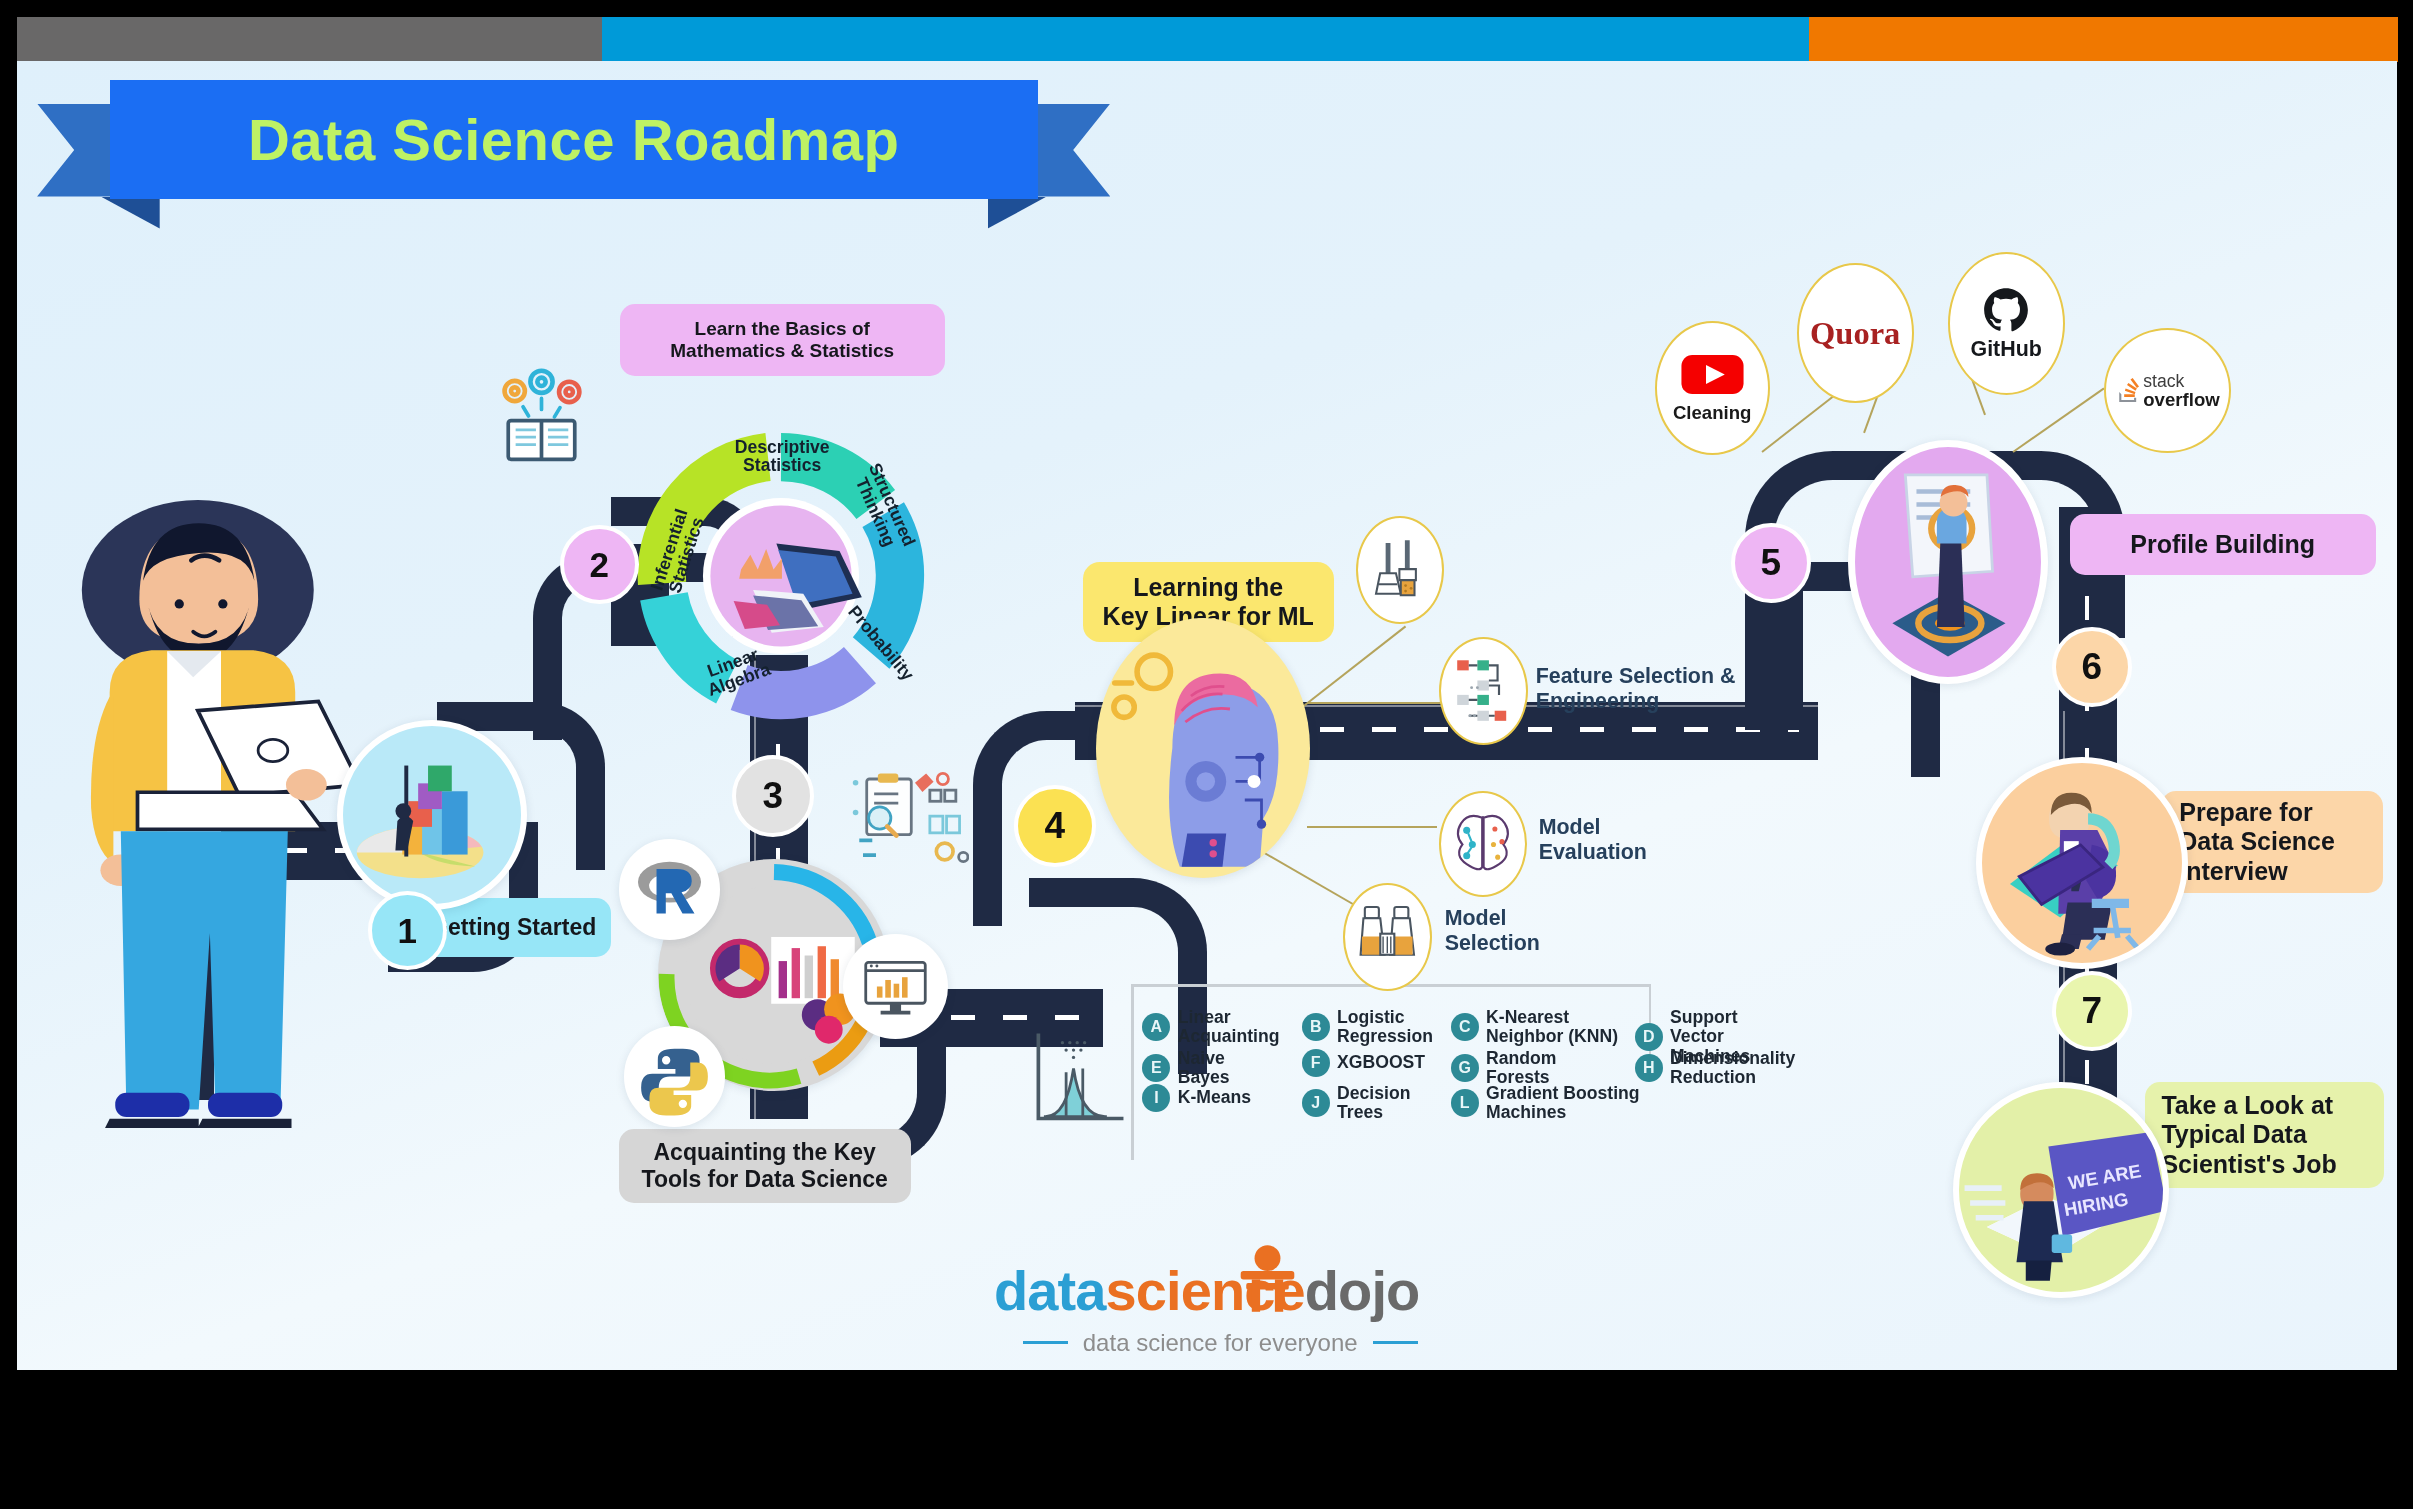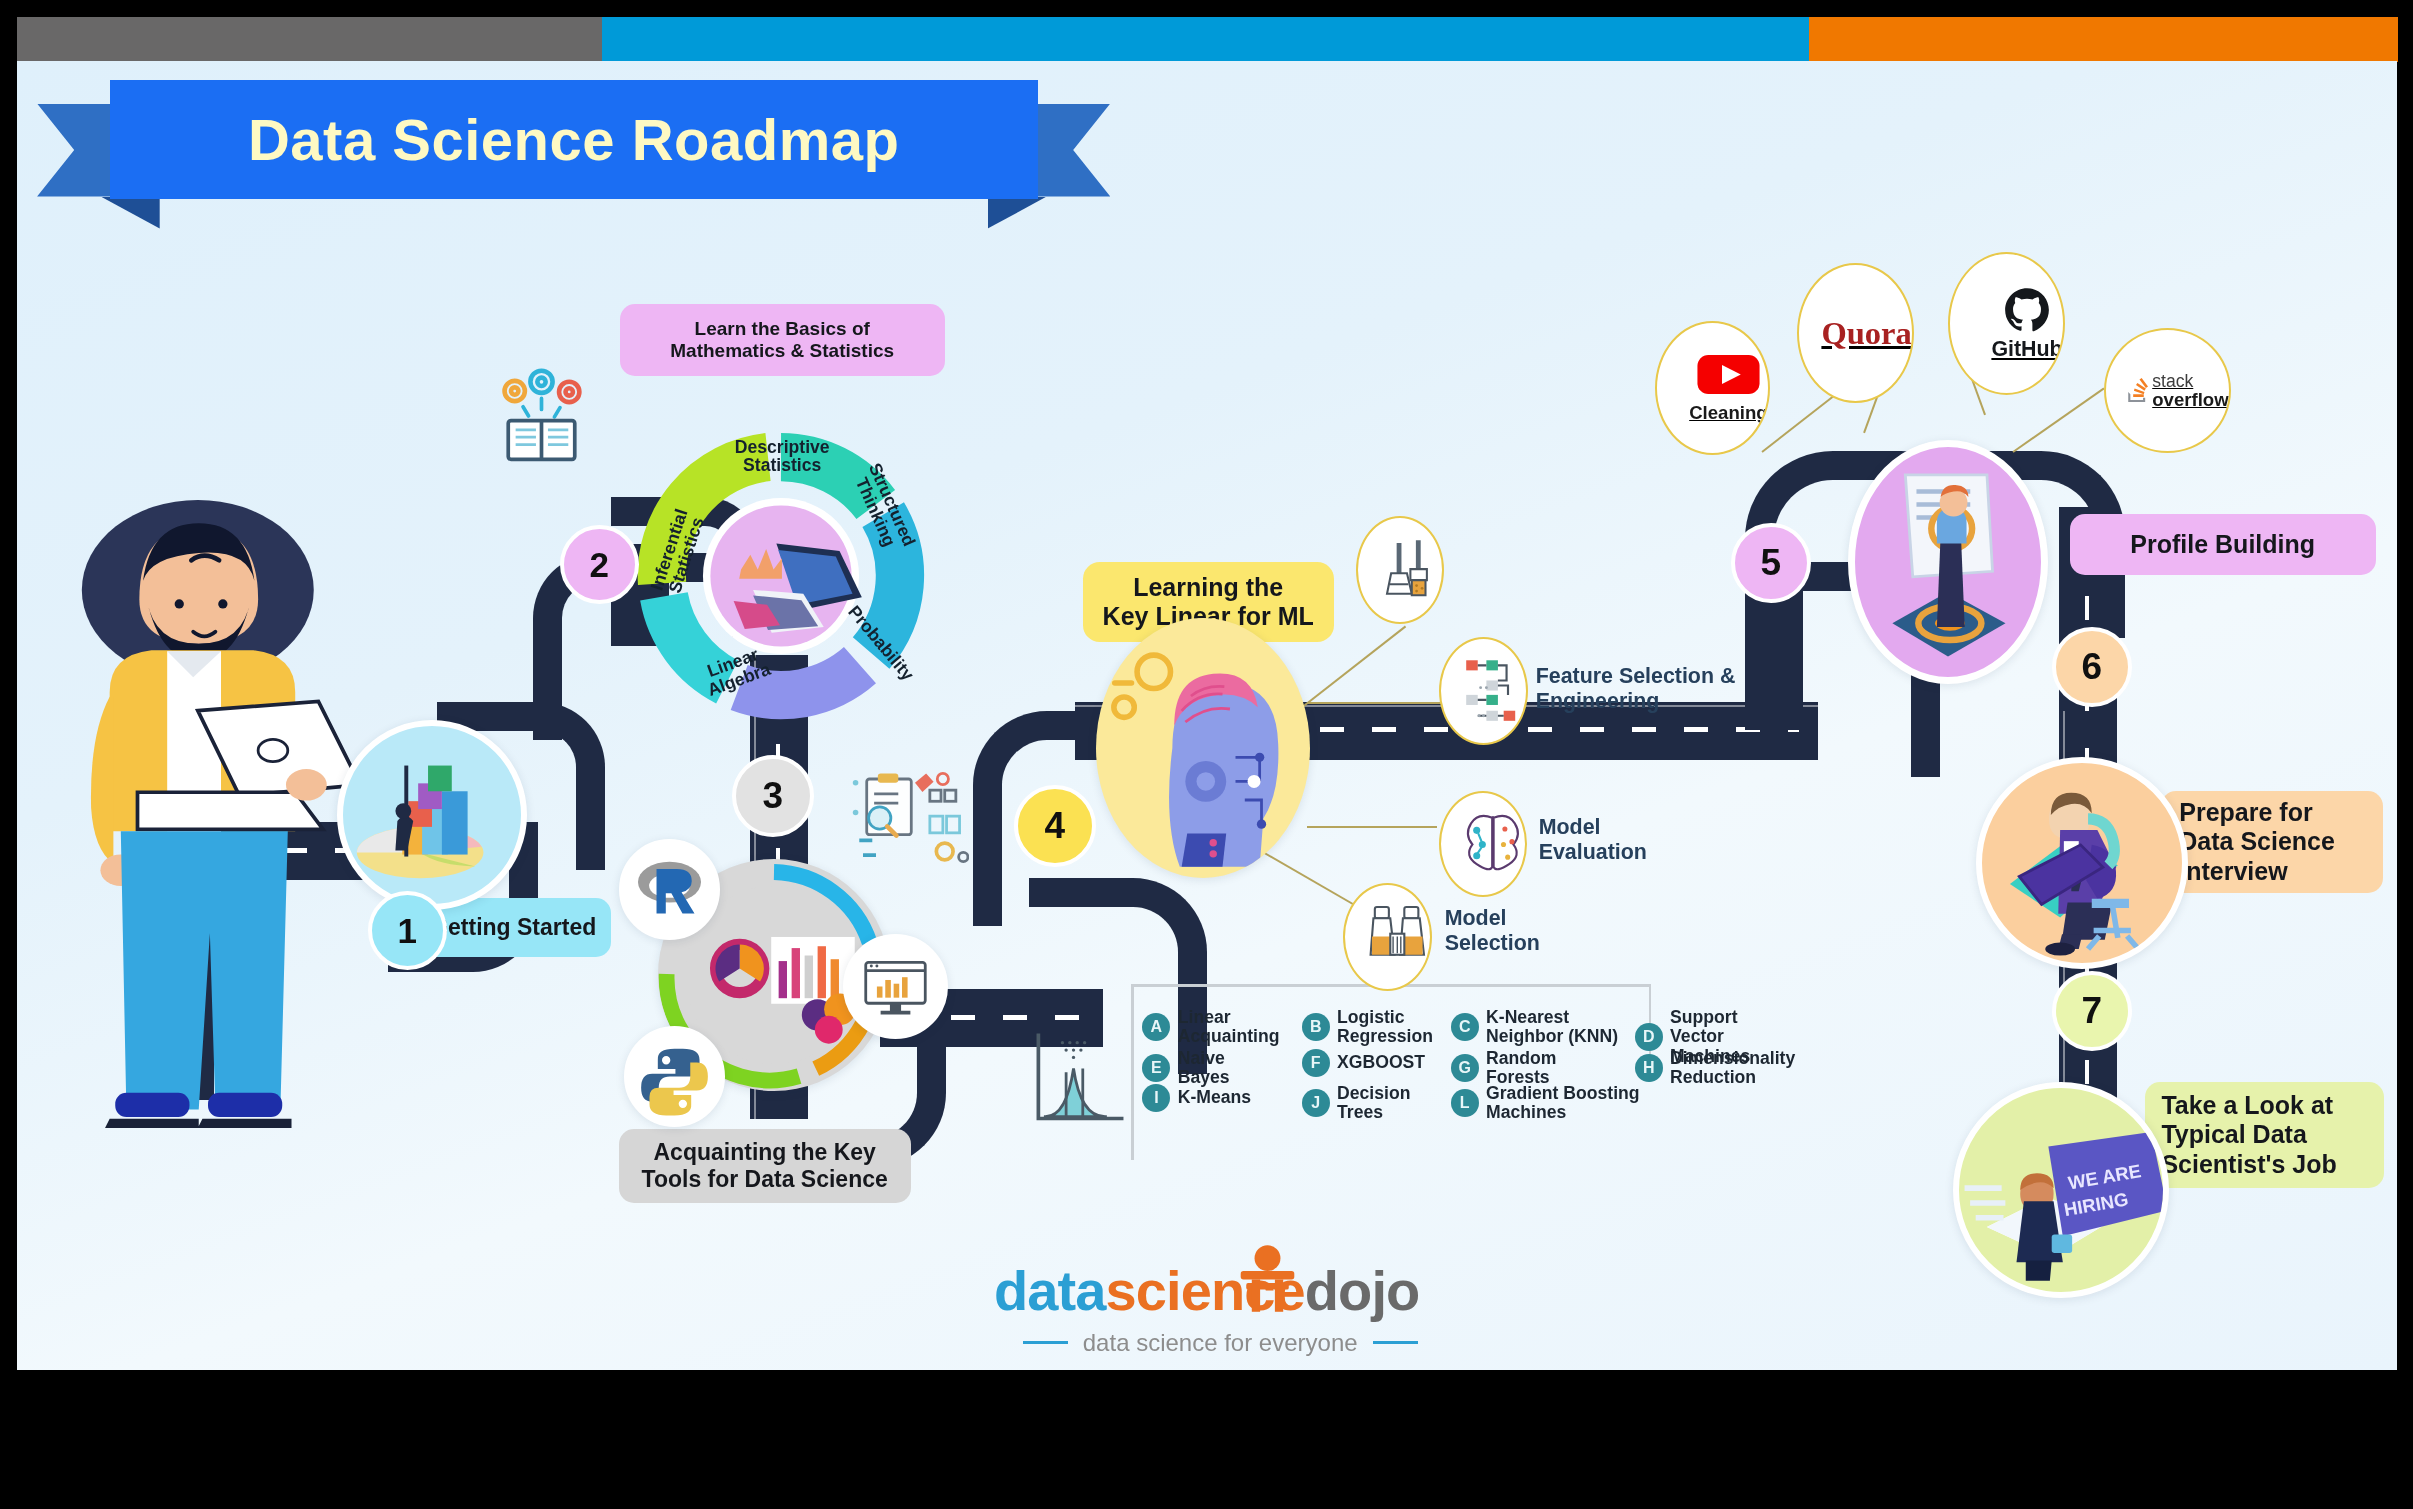--- a/index.html
+++ b/index.html
@@ -19,21 +19,21 @@
   
   #ribbon{position:absolute;left:690;top:18.6px;width:1114px;height:139px;}
   .rb-tail{position:absolute;top:24px;width:116px;height:93px;background:#2f6fc4;}
   .rb-tail.l{left:20.4px;clip-path:polygon(0 0,100% 0,100% 100%,0 100%,32% 50%);}
   .rb-tail.r{right:20.4px;clip-path:polygon(0 0,100% 0,68% 50%,100% 100%,0 100%);}
   .rb-fold{position:absolute;top:117px;width:59px;height:32px;background:#1e4f96;}
   .rb-fold.l{left:84px;clip-path:polygon(0 0,100% 0,100% 100%);}
   .rb-fold.r{right:84px;clip-path:polygon(0 0,100% 0,0 100%);}
   .rb-main{position:absolute;left:93px;top:0;width:928px;height:119px;background:#1b6ef3;
     display:flex;align-items:center;justify-content:center;}
-  .rb-main span{color:#fef9c3;font-size:58px;font-weight:bold;letter-spacing:0.5px;}
+  .rb-main span{color:#bef264;font-size:58px;font-weight:bold;letter-spacing:0.5px;}
 
   
   .road{position:absolute;background:#1f2a44;}
   .road.v{width:58px;}
   .road.h{height:58px;}
   .road-curve{position:absolute;border:29px solid #1f2a44;background:transparent;}
   .dash-v{position:absolute;width:4.6px;background:repeating-linear-gradient(to bottom,#fff 0 24px,transparent 24px 52px);}
   .dash-h{position:absolute;height:4.6px;background:repeating-linear-gradient(to right,#fff 0 24px,transparent 24px 52px);}
   .edge-v{position:absolute;width:1.9px;background:rgba(255,255,255,.45);}
   .edge-h{position:absolute;height:1.9px;background:rgba(255,255,255,.45);}
@@ -46,21 +46,21 @@
   .pill{position:absolute;border-radius:15px;display:flex;align-items:center;
     justify-content:center;text-align:center;font-weight:bold;color:#15171c;line-height:1.18;z-index:12;}
 
   
   .node{position:absolute;border-radius:50%;border:6.5px solid #fff;z-index:13;
     display:flex;align-items:center;justify-content:center;overflow:hidden;
     box-shadow:0 1.9px 9.3px rgba(20,40,70,.10);}
 
   
   .bub{position:absolute;border-radius:50%;background:#fff;border:2.8px solid #e8c84a;z-index:13;
-    display:flex;align-items:center;justify-content:flex-end;overflow:hidden;text-decoration:underline;}
+    display:flex;align-items:center;justify-content:center;overflow:hidden;}
   .bub-txt{position:absolute;color:#26405c;font-weight:bold;line-height:1.18;z-index:13;}
   .connector{position:absolute;background:#b5a45c;transform-origin:0 50%;height:1.9px;z-index:9;}
 
   
   #donut{position:absolute;left:620px;top:371px;width:288px;height:288px;z-index:13;}
   .seg-label{position:absolute;font-size:17.6px;font-weight:bold;color:#14212e;line-height:1.05;text-align:center;}
 
   
   #algos{position:absolute;left:1109px;top:947px;width:603px;z-index:12;}
   .alg{position:absolute;display:flex;align-items:center;gap:7.4px;}

